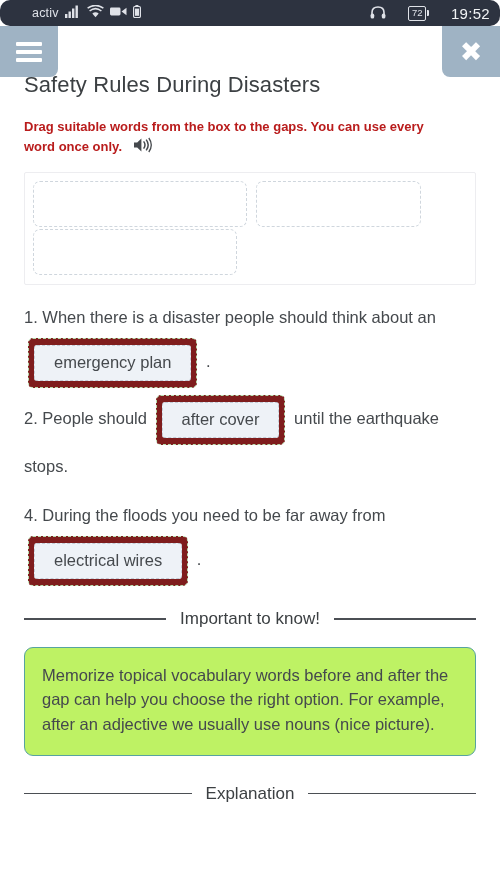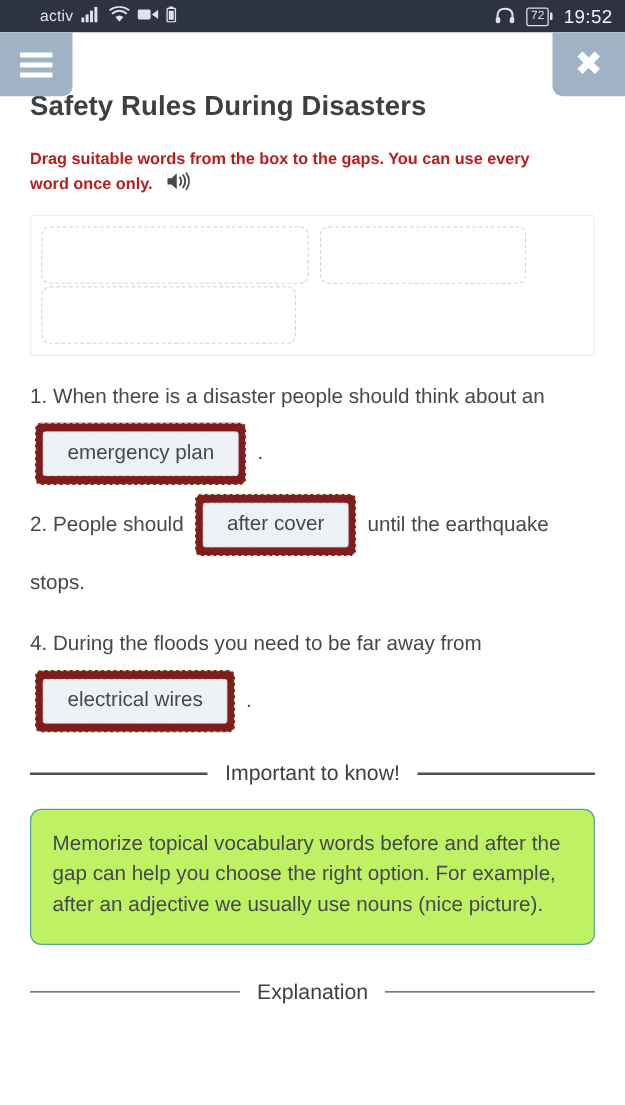--- a/index.html
+++ b/index.html
@@ -19,34 +19,35 @@
   
   .statusbar {
     height: 26px;
     background: #2d3340;
     display: flex;
     align-items: center;
     padding: 0 10px;
     color: #e8eaed;
     font-size: 12.5px;
     position: relative;
+    border-radius: 10px;
   }
   .sb-left {
     display: flex;
     align-items: center;
     gap: 6px;
     margin-left: 22px;
   }
   .sb-carrier { font-size: 12.5px; color: #dfe2e8; letter-spacing: .2px; }
   .sb-right {
     position: absolute;
     right: 10px;
     display: flex;
     align-items: center;
-    gap: 9px;
+    gap: 22px;
   }
   .sb-time { font-size: 15px; color: #f1f3f5; letter-spacing: .3px; }
   .sb-batt {
     display: inline-flex;
     align-items: center;
   }
   .batt-body {
     border: 1.5px solid #dfe2e8;
     border-radius: 2px;
     font-size: 9.5px;
@@ -95,21 +96,21 @@
     font-weight: bold;
     line-height: 1;
     font-family: "DejaVu Sans", sans-serif;
   }
 
   
   .content { padding: 0 24px; }
 
   .page-title {
     font-size: 22px;
-    font-weight: 700;
+    font-weight: 400;
     color: #3c4043;
     padding-top: 12px;
     letter-spacing: .1px;
   }
 
   .instruction {
     margin-top: 20px;
     font-size: 13px;
     font-weight: bold;
     color: #b91c1c;

